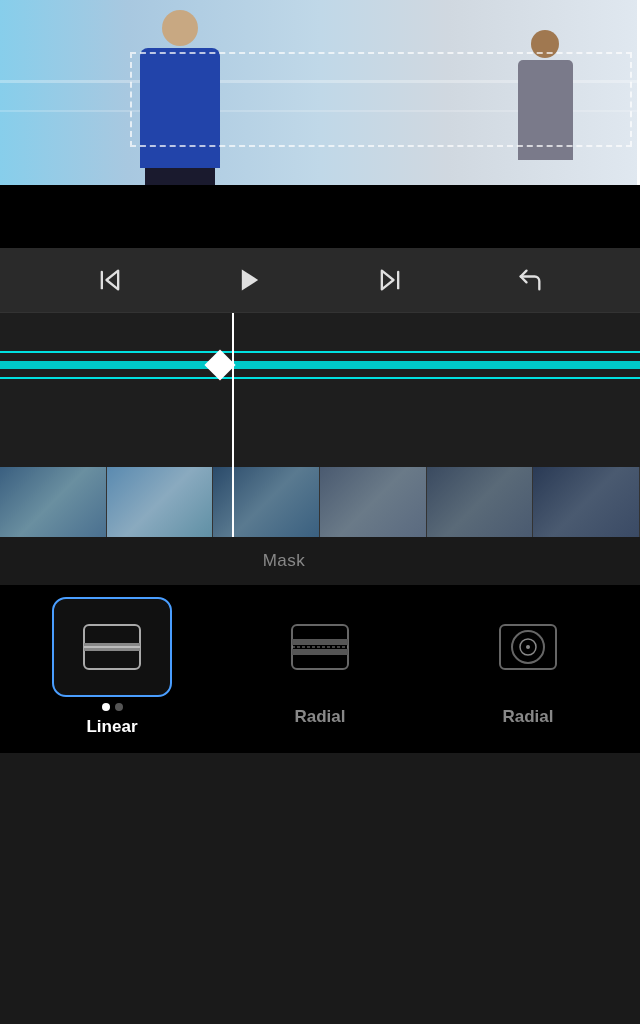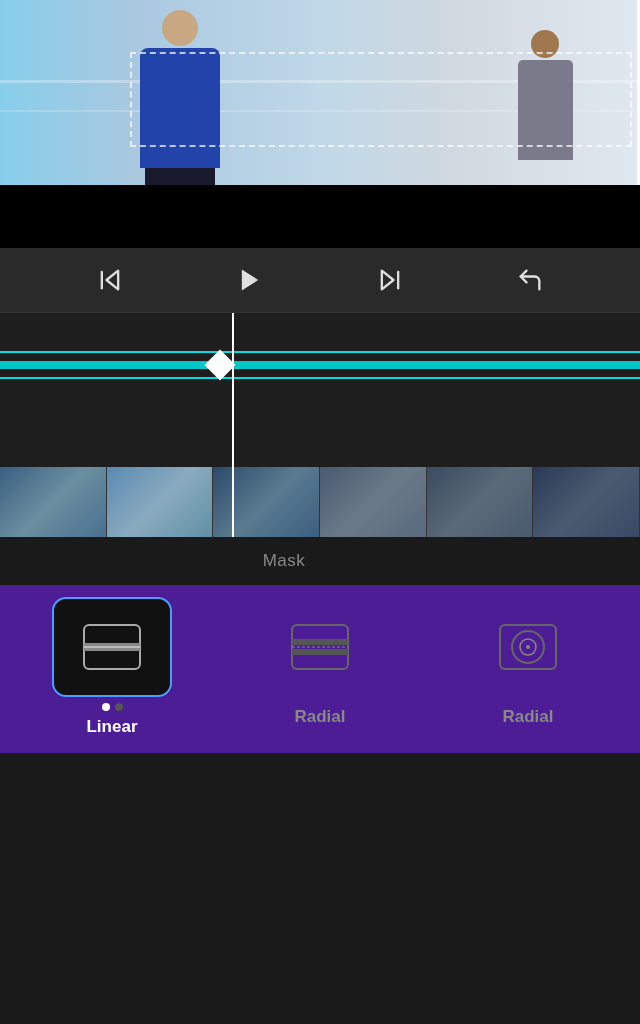--- a/index.html
+++ b/index.html
@@ -248,21 +248,21 @@
     .mask-label {
       color: #888;
       font-size: 17px;
       font-weight: 400;
       letter-spacing: 0.5px;
     }
 
     
     #mask-options {
       width: 640px;
-      background: #4c1d95;
+      background: #000000;
       display: flex;
       justify-content: space-around;
       align-items: flex-start;
       padding: 12px 8px 16px;
     }
 
     .mask-option {
       display: flex;
       flex-direction: column;
       align-items: center;

